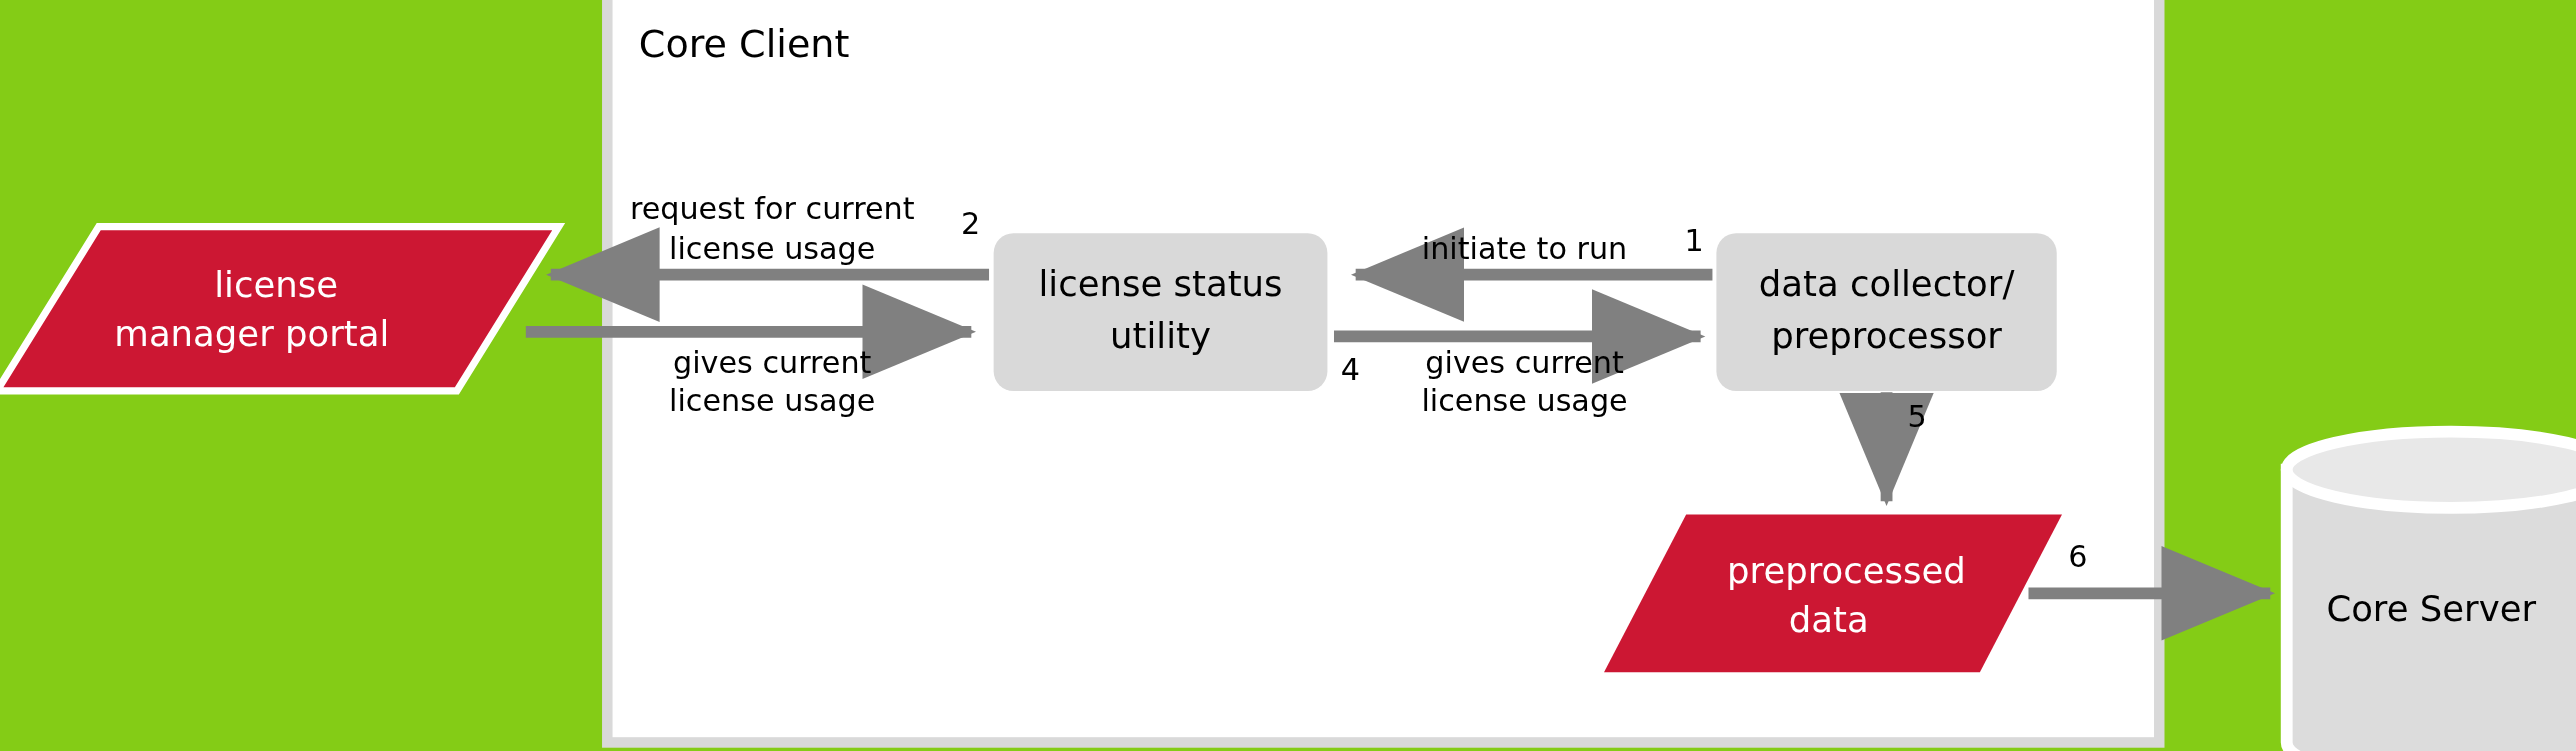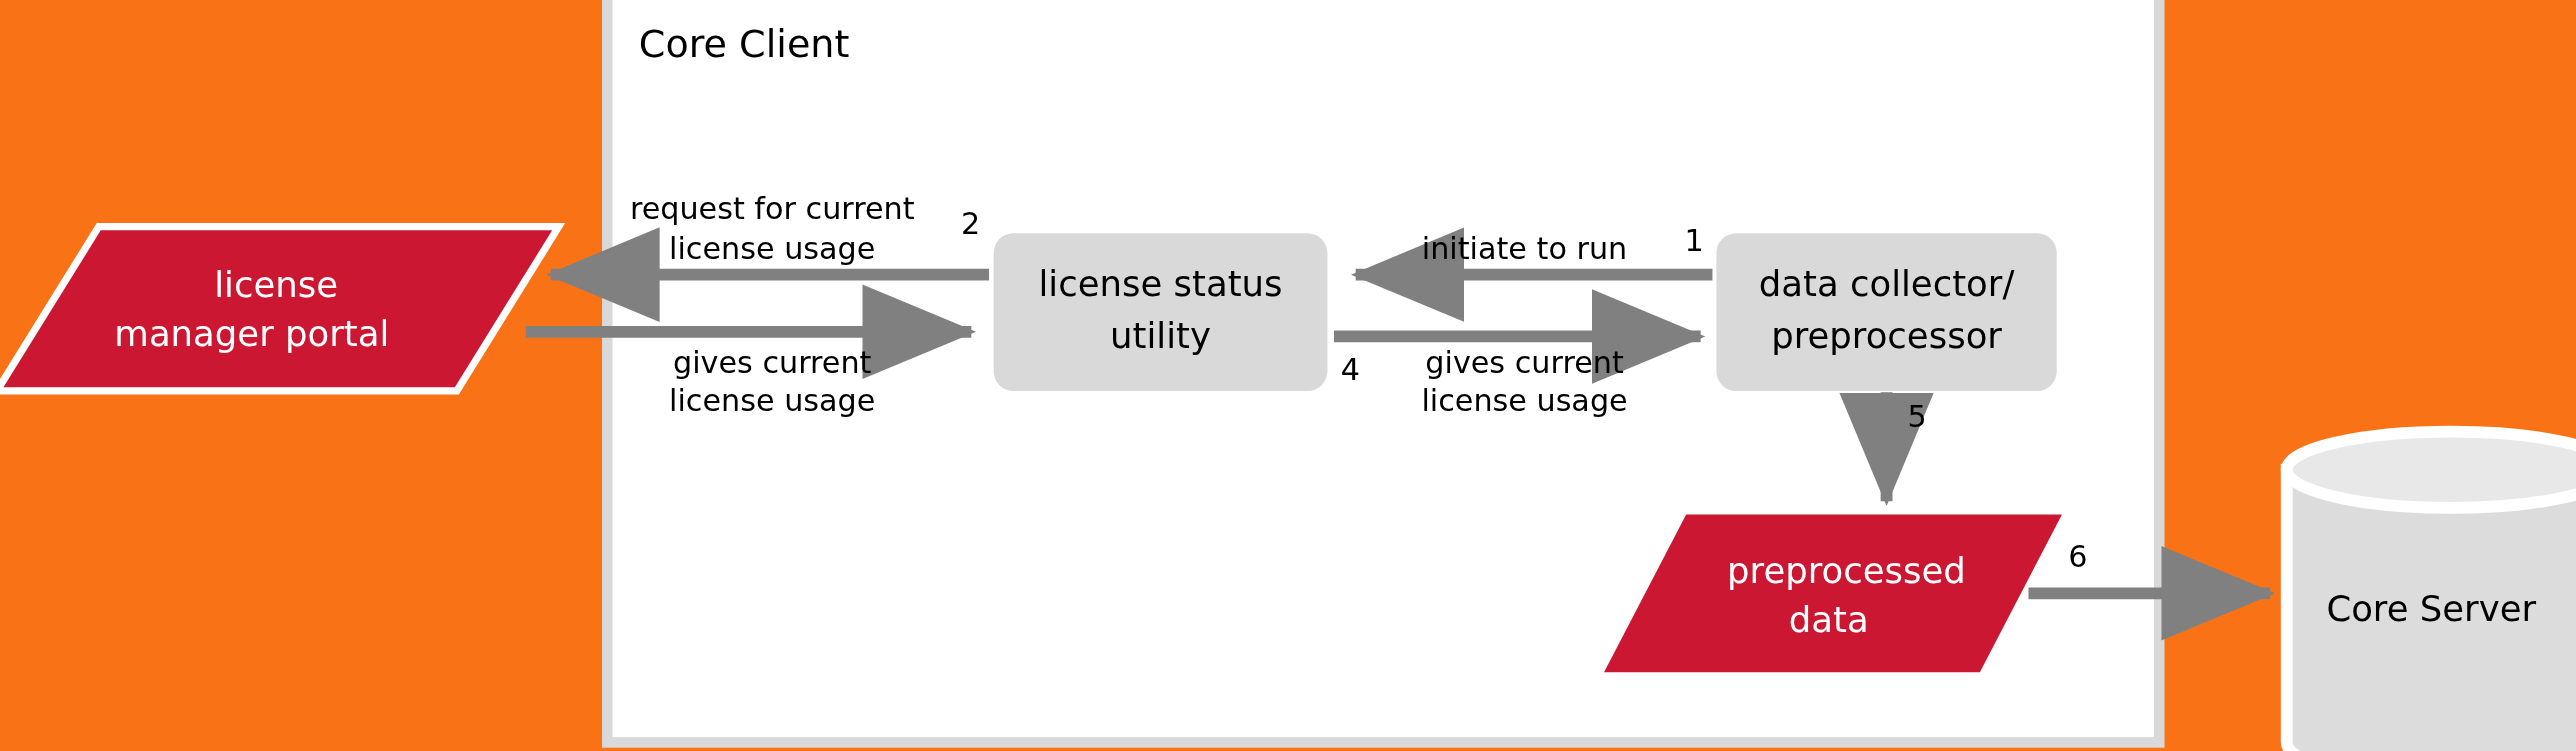--- a/index.html
+++ b/index.html
@@ -4,21 +4,21 @@
 <style>
   html, body {
     margin: 0;
     padding: 0;
     background: #000000;
   }
   #stage {
     position: relative;
     width: 2576px;
     height: 751px;
-    background: #f97316;
+    background: #84cc16;
     overflow: hidden;
     font-family: "DejaVu Sans Condensed", "Liberation Sans", sans-serif;
   }
   #stage svg {
     position: absolute;
     top: 0;
     left: 0;
     width: 2576px;
     height: 751px;
     display: block;

